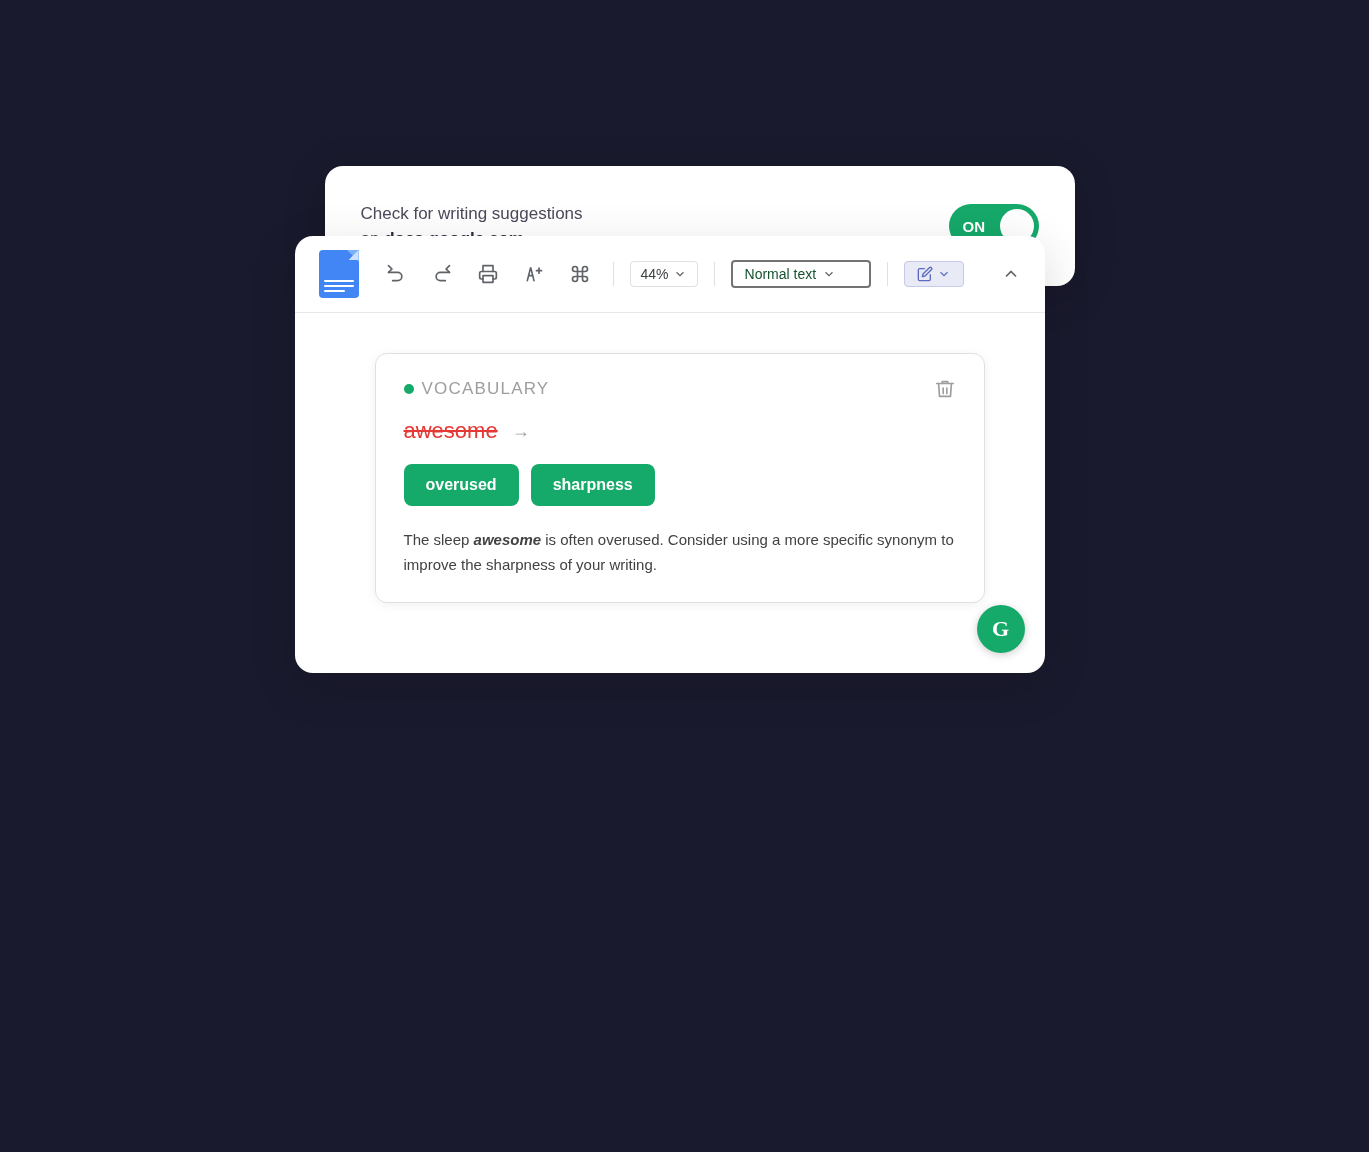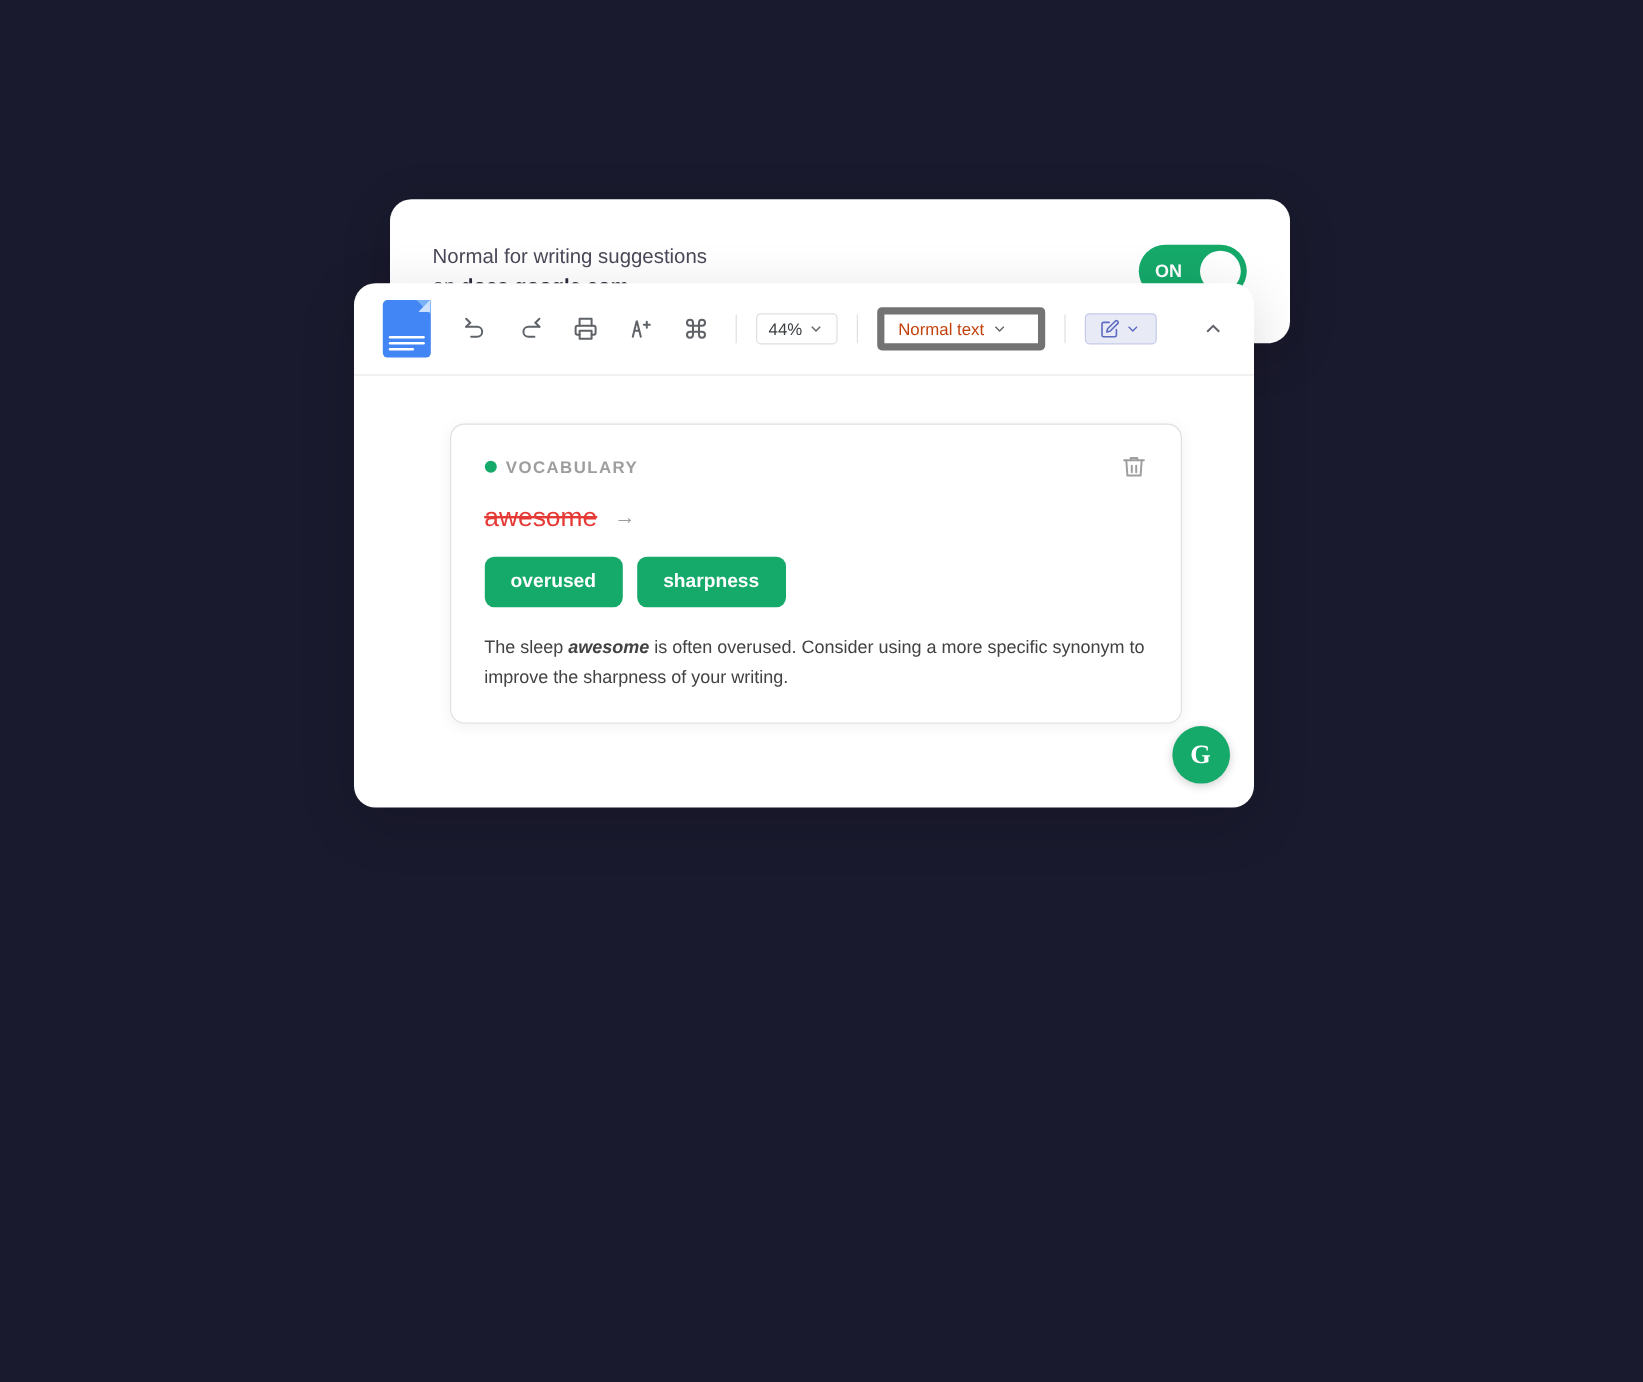--- a/index.html
+++ b/index.html
@@ -189,25 +189,25 @@
       cursor: pointer;
       font-size: 14px;
       color: #3c4043;
     }
 
     .toolbar-style {
       display: flex;
       align-items: center;
       gap: 6px;
       padding: 4px 12px;
-      border: 6px solid #737373;
+      border: 2px solid #737373;
       border-radius: 4px;
       cursor: pointer;
       font-size: 14px;
-      color: #c2410c;
+      color: #14532d;
       min-width: 140px;
     }
 
     .toolbar-edit-btn {
       display: flex;
       align-items: center;
       gap: 4px;
       padding: 4px 12px;
       background: #e8eaf6;
       border: 1px solid #c5cae9;
@@ -267,22 +267,22 @@
     }
 
     .vocab-dot {
       width: 10px;
       height: 10px;
       background: #15a96a;
       border-radius: 50%;
     }
 
     .vocab-label {
-      font-size: 14px;
-      font-weight: 700;
+      font-size: 17px;
+      font-weight: 400;
       letter-spacing: 1.2px;
       color: #9e9e9e;
       text-transform: uppercase;
     }
 
     .trash-btn {
       background: none;
       border: none;
       cursor: pointer;
       color: #9e9e9e;
@@ -363,21 +363,21 @@
     
     svg { display: block; }
   </style>
 </head>
 <body>
 
 <div class="scene">
 
   <div class="back-card">
     <div class="back-card-text">
-      <span>Normal for writing suggestions</span><br>
+      <span>Check for writing suggestions</span><br>
       <span>
         <span>on </span><strong>docs.google.com</strong>
       </span>
     </div>
     <div class="toggle-container">
       <div class="toggle">
         <span class="toggle-label">ON</span>
         <div class="toggle-knob"></div>
       </div>
     </div>

